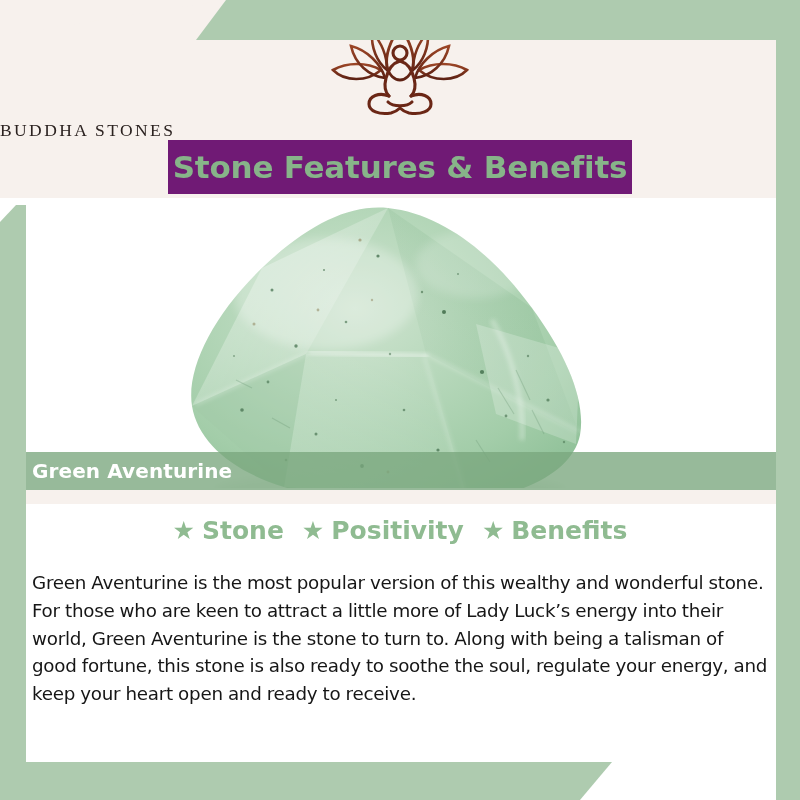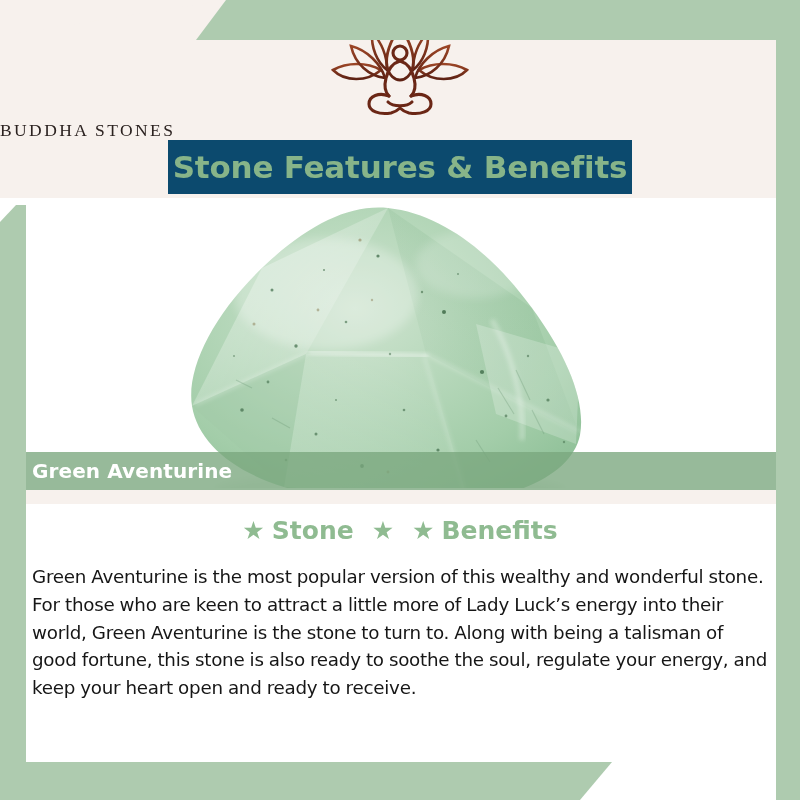--- a/index.html
+++ b/index.html
@@ -72,21 +72,21 @@
     text-align: left;
   }
 
   
   .title-banner {
     position: absolute;
     top: 140px;
     left: 168px;
     width: 464px;
     height: 54px;
-    background: #0c4a6e;
+    background: #701a75;
     z-index: 4;
     display: flex;
     align-items: center;
     justify-content: center;
   }
   .title-banner .title {
     font-family: "DejaVu Sans", sans-serif;
     font-size: 31px;
     font-weight: bold;
     color: #87b489;
@@ -176,21 +176,21 @@
     color: #8fbb91;
   }
   .feature .feature-label {
     font-family: "DejaVu Sans", sans-serif;
     font-size: 25px;
     font-weight: bold;
     color: #8fbb91;
     white-space: nowrap;
   }
   .body-text {
-    margin: 18px 30px 0 32px;
+    margin: 24px 30px 0 32px;
     font-family: "DejaVu Sans", sans-serif;
     font-size: 18.3px;
     line-height: 1.52;
     color: #161616;
     text-align: left;
     letter-spacing: -0.25px;
     word-spacing: -0.4px;
   }
 </style>
 </head>
@@ -357,20 +357,21 @@
 
   <div class="content">
 
     <div class="features">
       <div class="feature">
         <span class="star">★</span>
         <span class="feature-label">Stone</span>
       </div>
       <div class="feature">
         <span class="star">★</span>
+        <span class="feature-label">Positivity</span>
       </div>
       <div class="feature">
         <span class="star">★</span>
         <span class="feature-label">Benefits</span>
       </div>
     </div>
 
     <p class="body-text">Green Aventurine is the most popular version of this wealthy and wonderful stone. For those who are keen to attract a little more of Lady Luck’s energy into their world, Green Aventurine is the stone to turn to. Along with being a talisman of good fortune, this stone is also ready to soothe the soul, regulate your energy, and keep your heart open and ready to receive.</p>
   </div>
 

